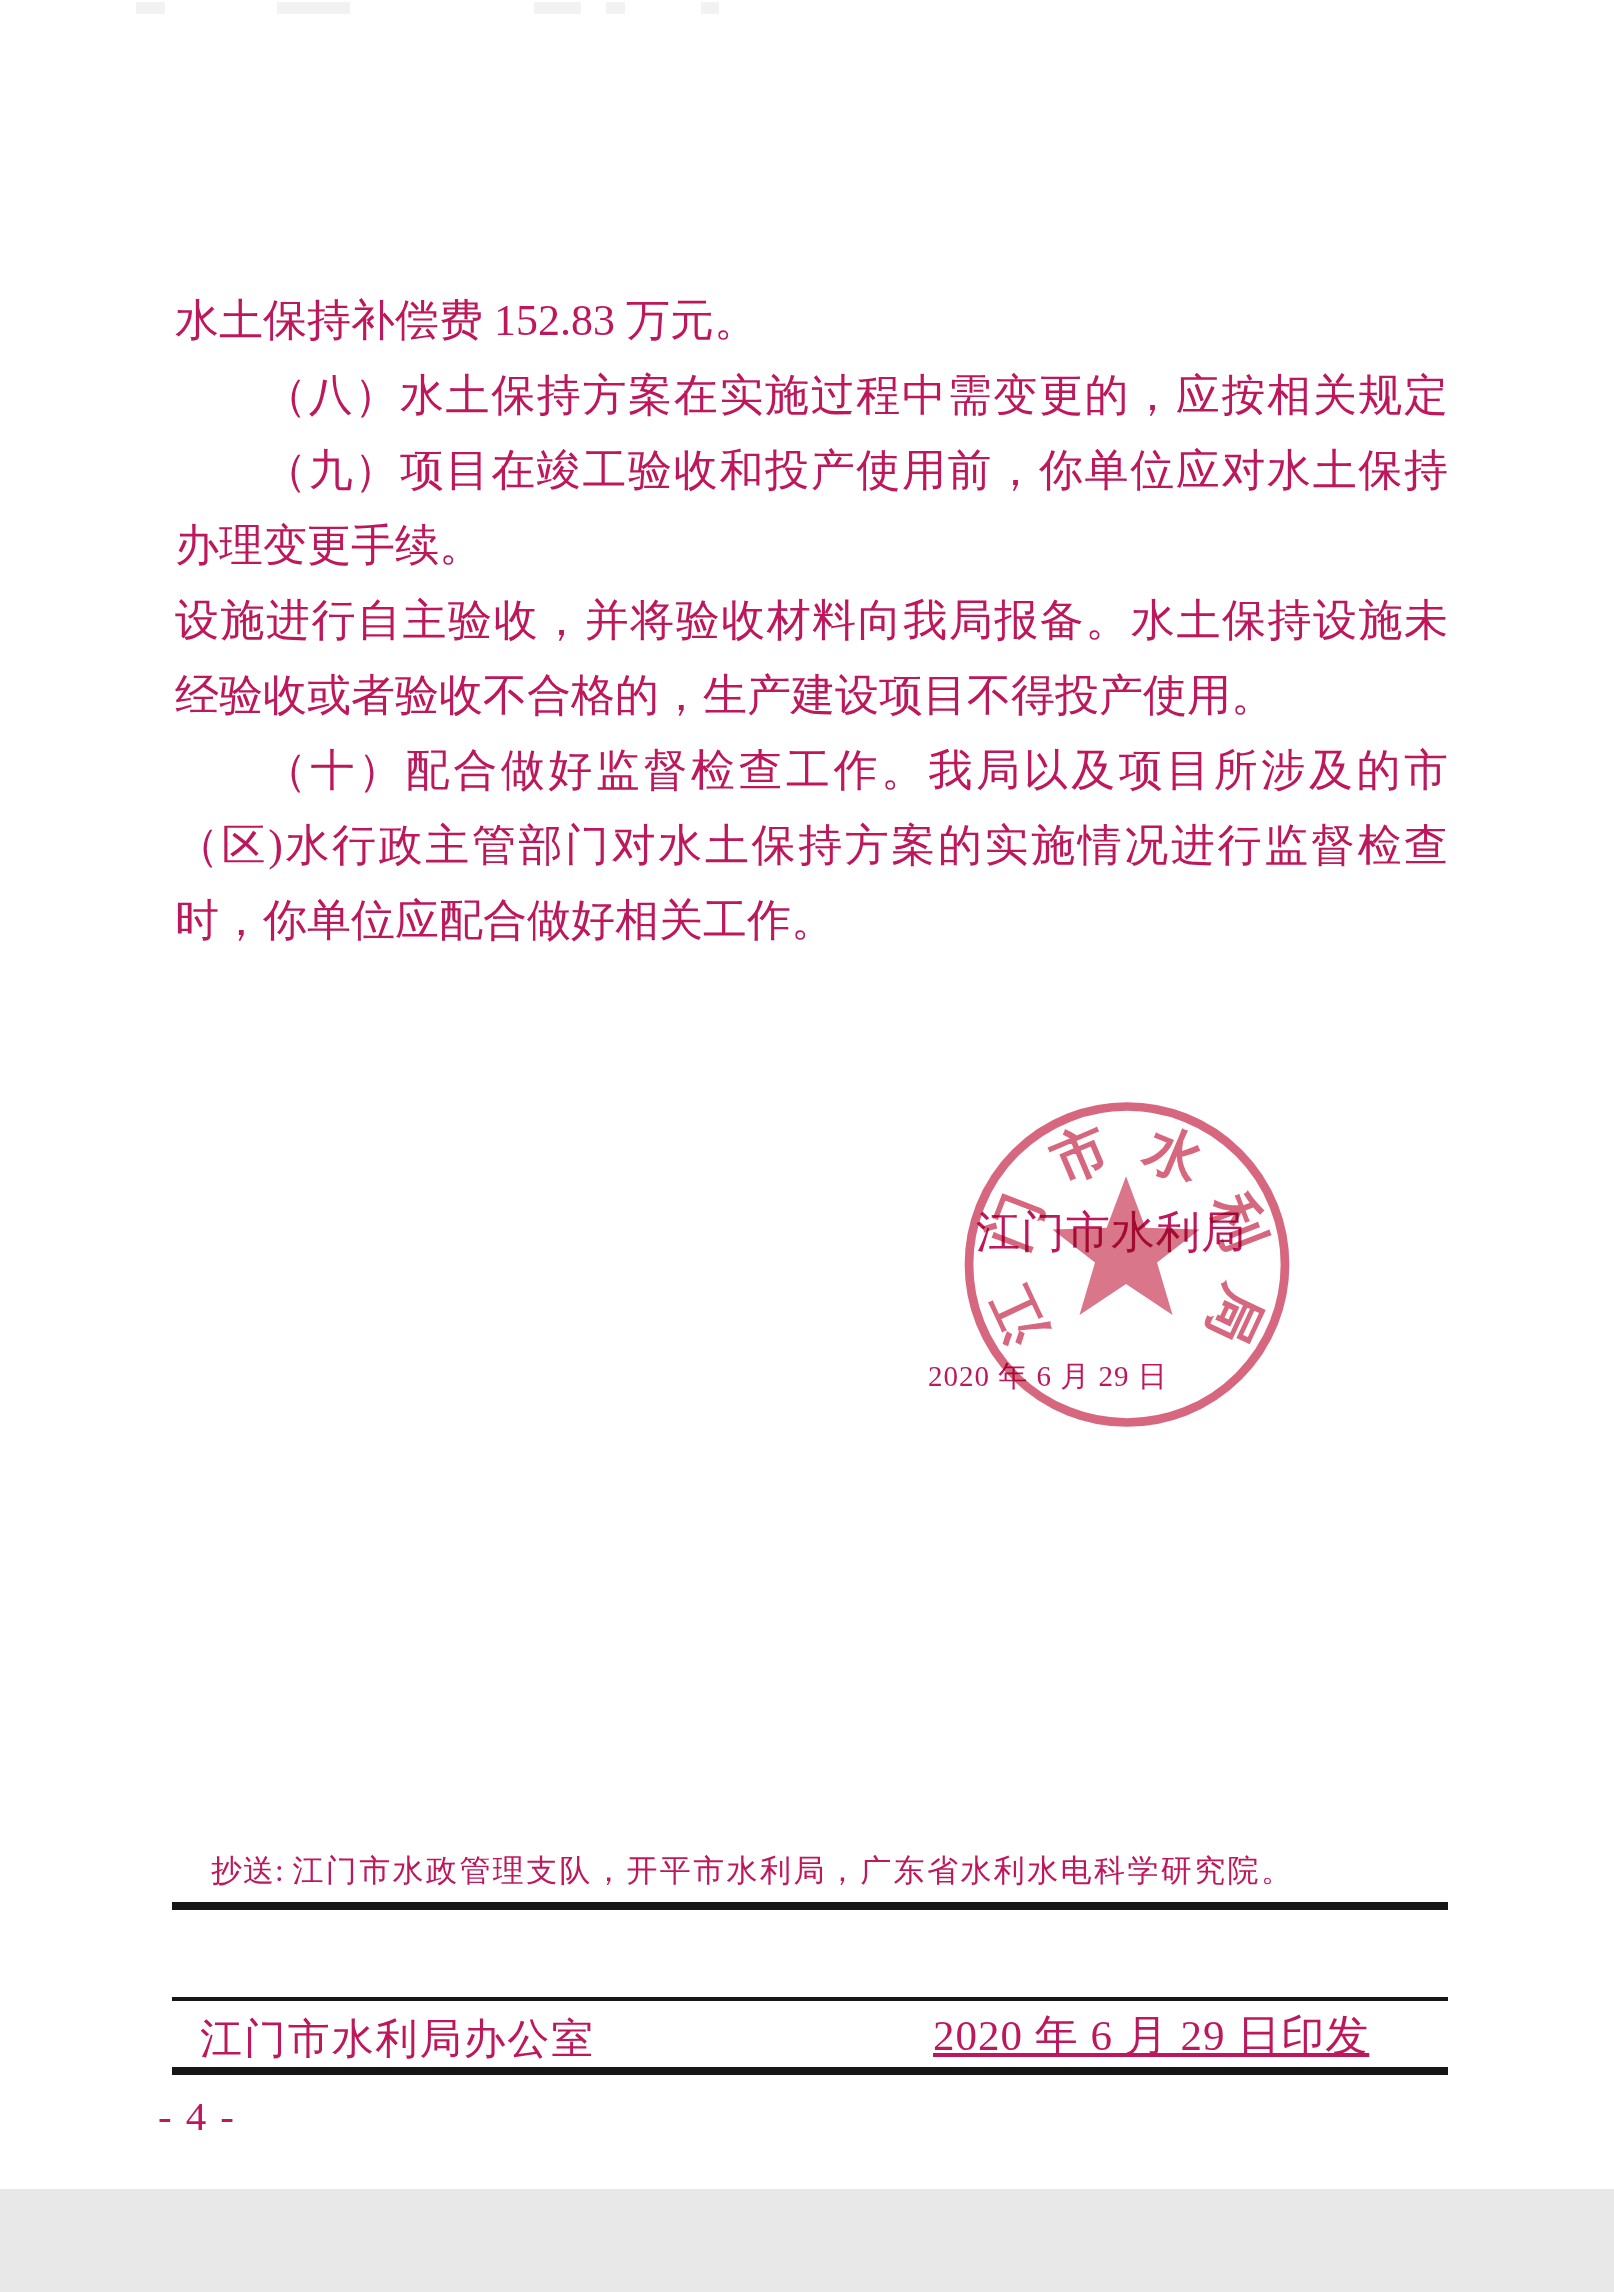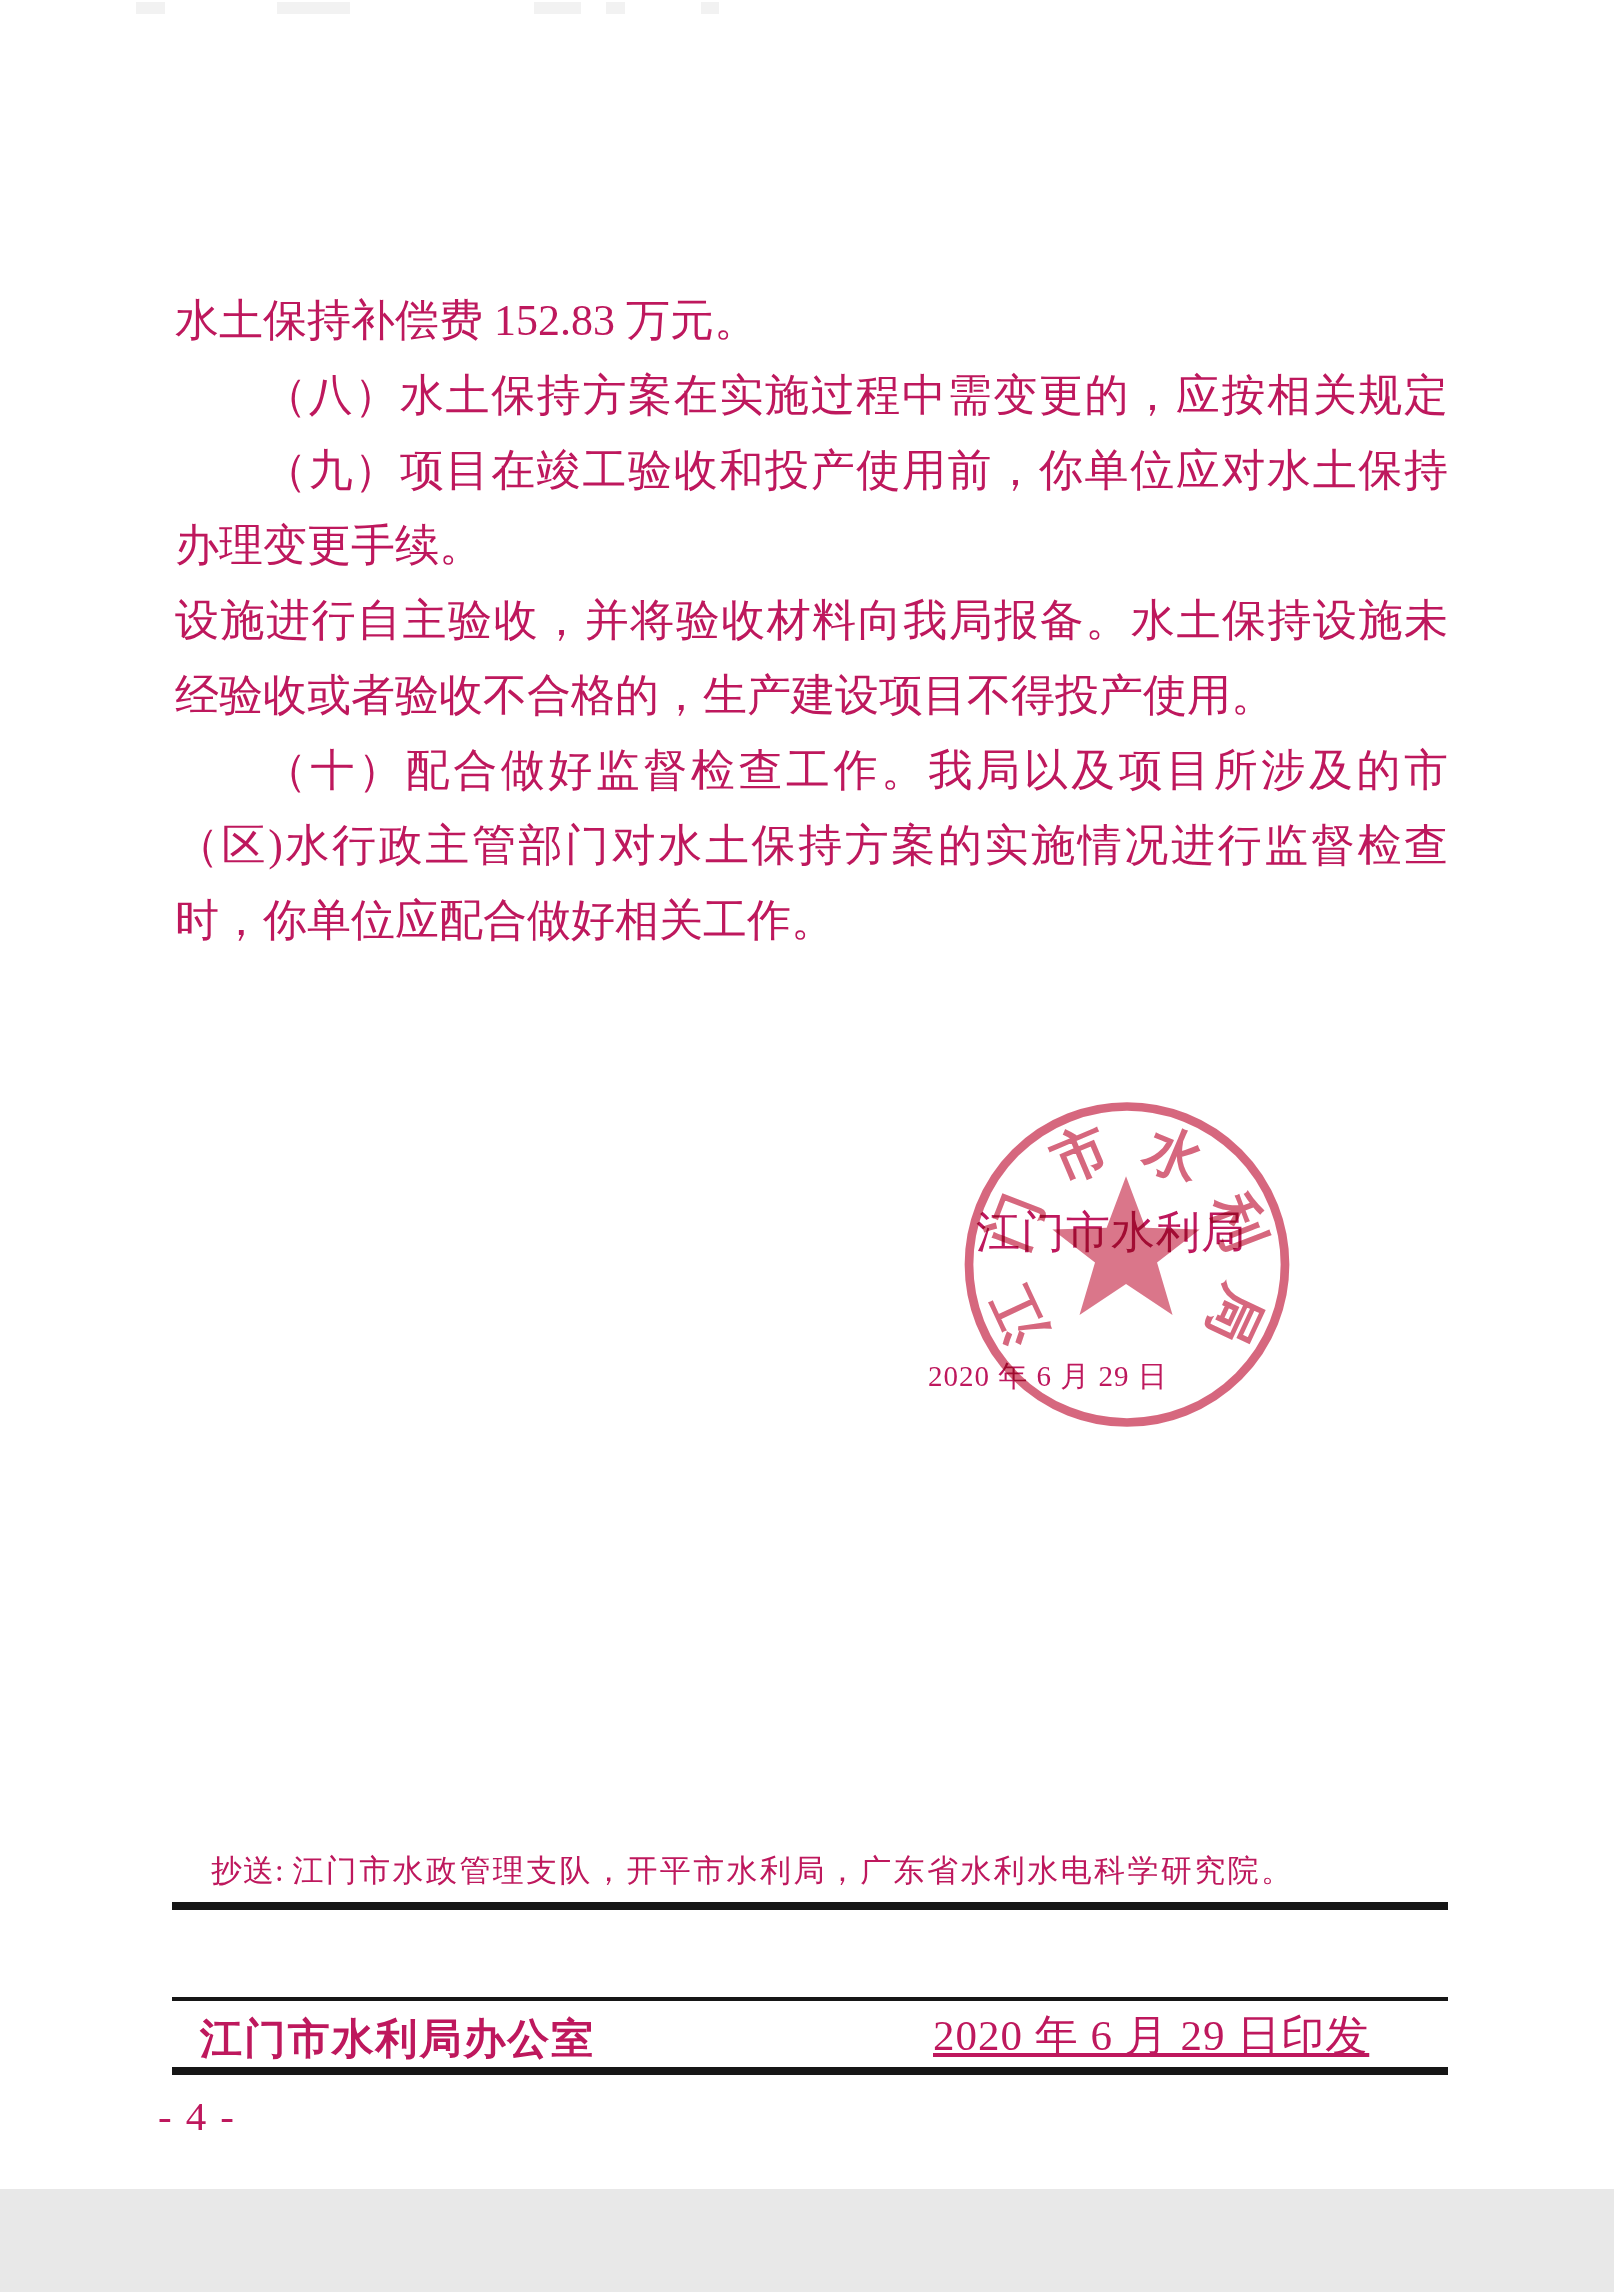--- a/index.html
+++ b/index.html
@@ -50,21 +50,21 @@
   .disclosure .value { margin-left:17.5px; letter-spacing:3.9px; }
 
   .rule { position:absolute; left:172px; width:1276px; background:#161616; }
   .rule.r1 { top:1902px; height:7.8px; }
   .rule.r2 { top:1997px; height:3.9px; }
   .rule.r3 { top:2067px; height:7.8px; }
 
   .cc-row { position:absolute; left:175px; top:1850px; width:1273px; font-size:31px; white-space:nowrap; letter-spacing:2.4px;margin-left:36px; }
   .cc-row .label { letter-spacing:1px; margin-right:7.8px; }
 
-  .issuer { position:absolute; left:200px; top:2011px; font-size:42px; letter-spacing:1.9px; white-space:nowrap;font-weight:bold; }
+  .issuer { position:absolute; left:200px; top:2011px; font-size:42px; letter-spacing:1.9px; white-space:nowrap; }
   .print-date { position:absolute; left:933px; top:2007px; font-size:43px; letter-spacing:1px; white-space:nowrap;text-decoration:underline; }
 
   .page-number { position:absolute; left:158px; top:2092px; font-size:41px; letter-spacing:1.9px; white-space:nowrap; }
 </style>
 </head>
 <body>
 
 <div class="page">
 
   <div class="smudge" style="left:136px;width:29px;"></div>

